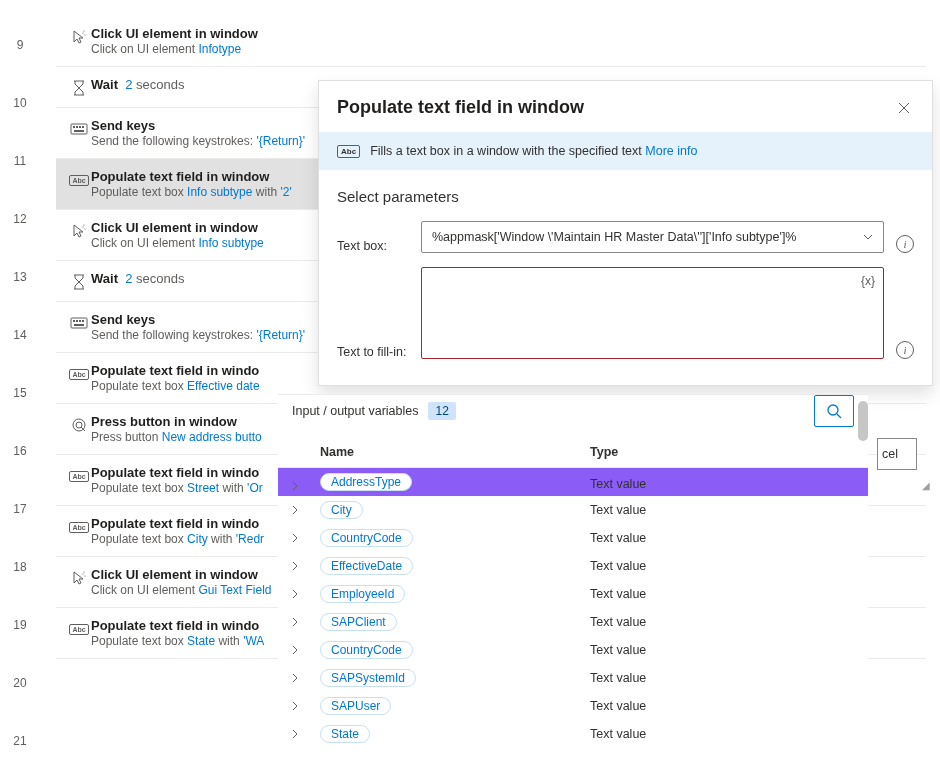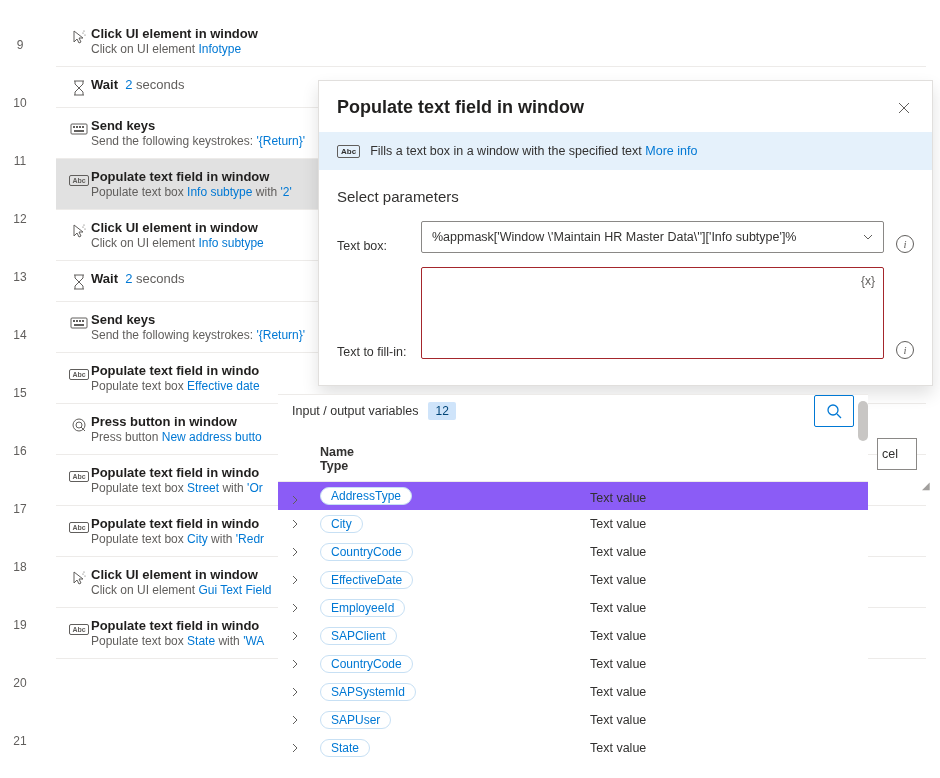--- a/index.html
+++ b/index.html
@@ -238,21 +238,20 @@
     color: #0078d4;
     background: #fff;
   }
   .vars-table-head {
     display: flex;
     padding: 8px 14px 8px 42px;
     font-size: 12.5px;
     font-weight: 600;
     color: #323130;
     border-bottom: 1px solid #edebe9;
-    flex-direction: column;
   }
   .col-name { width: 270px; }
   .col-type { flex: 1; }
   .vars-list { }
   .var-row {
     display: flex;
     align-items: center;
     padding: 5px 14px 5px 14px;
     font-size: 12.5px;
   }

